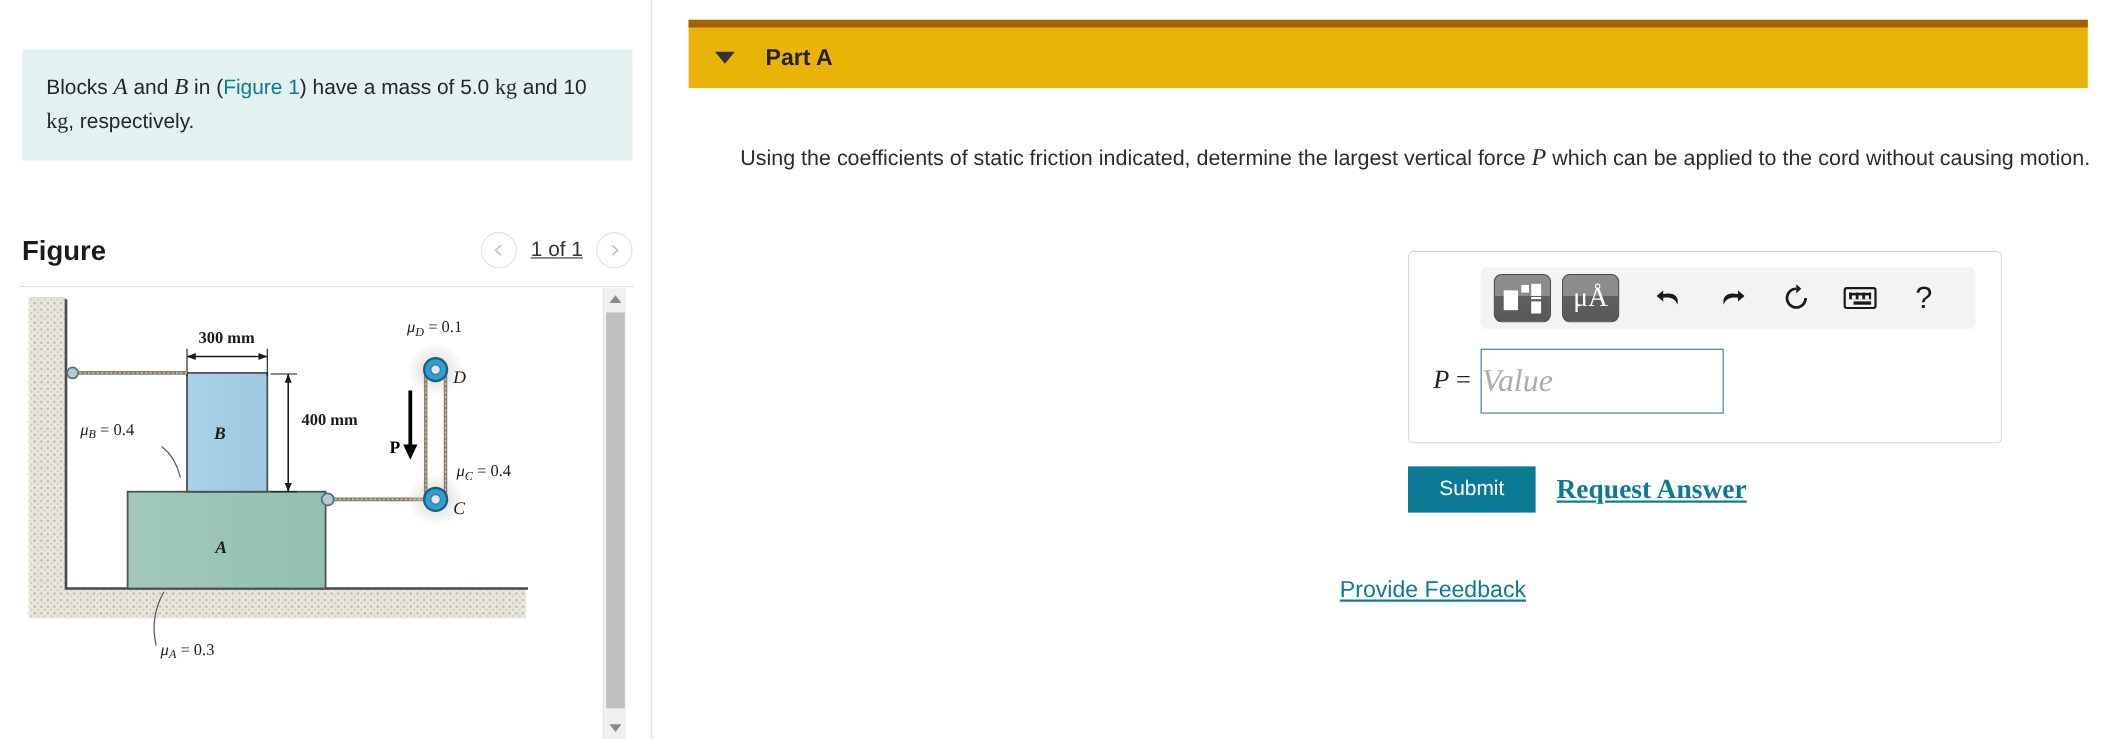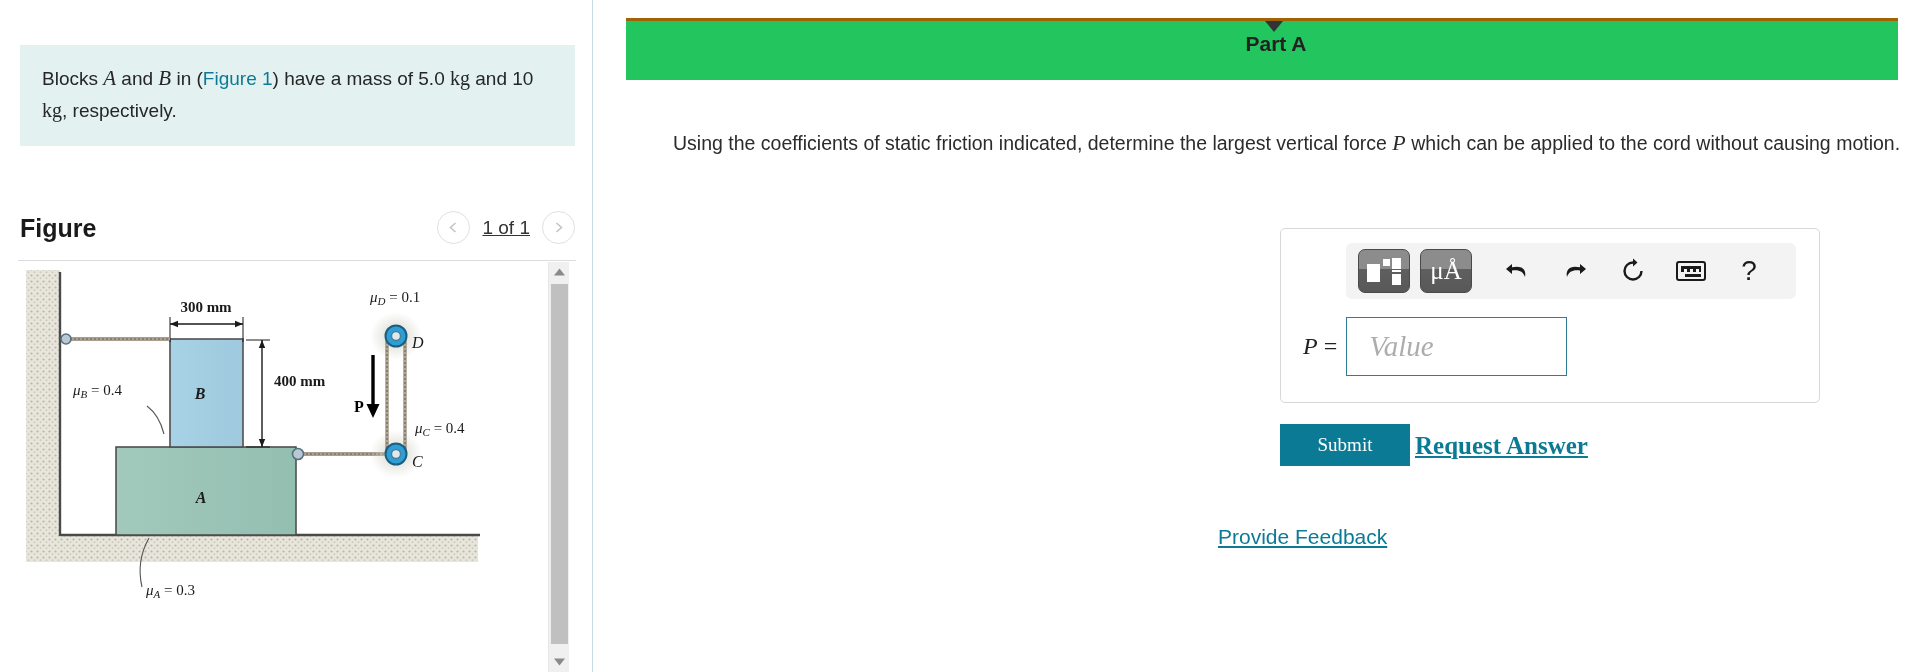--- a/index.html
+++ b/index.html
@@ -81,22 +81,22 @@
     position: absolute; left: 2px; top: 22px;
     width: 17px; height: 360px; background: #c0c0c0;
   }
 
   
   .right-panel { position: absolute; left: 593px; top: 0; width: 1327px; height: 672px; }
 
   .part-header {
     position: absolute; left: 33px; top: 18px;
     width: 1272px; height: 62px;
-    background: #22c55e; border-top: 3px solid #a16207;
-    display: flex; align-items: center; flex-direction: column;
+    background: #eab308; border-top: 7px solid #a16207;
+    display: flex; align-items: center;
   }
   .caret {
     margin-left: 24px; width: 0; height: 0;
     border-left: 9px solid transparent; border-right: 9px solid transparent;
     border-top: 11px solid #333; cursor: pointer;
   }
   .part-title { margin-left: 28px; font-size: 21px; font-weight: bold; color: #222; }
 
   .qtext {
     position: absolute; left: 80px; top: 127px;
@@ -151,32 +151,32 @@
 
   .ans-row { position: absolute; left: 22px; top: 88px; display: flex; align-items: center; }
   .p-eq {
     font-family: "Liberation Serif", serif; font-size: 24px; color: #222;
     margin-right: 9px;
   }
   .p-eq i { font-style: italic; }
   .ans-input {
     height: 59px; border: 1px solid #2f7d95; background: #fff;
     font-family: "Liberation Serif", serif; font-style: italic;
-    font-size: 29px; color: #4c1d95; padding: 0 22px;
+    font-size: 29px; color: #4c1d95; padding: 0 0;
     outline: none;
   }
   .ans-input.value-f { width: 221px; }
   .ans-input.units-f { width: 221px; margin-left: 1px; }
   .ans-input::placeholder { color:#adadad; opacity:1; }
 
   .submit-btn {
     position: absolute; left: 687px; top: 424px;
-    width: 130px; height: 42px;
+    width: 116px; height: 42px;
     background: #0b7b95; color: #fff; border: none;
-    font-size: 19px; font-family: Liberation Serif, serif;
+    font-size: 19px; font-family: Liberation Sans, sans-serif;
     cursor: pointer;
   }
   .request-link {
     position: absolute; left: 822px; top: 432px;
     font-size: 25px; font-weight: bold; color: #0b7b95;
     text-decoration: underline; cursor: pointer; font-family: Liberation Serif, serif;
   }
   .feedback-link {
     position: absolute; left: 625px; top: 525px;
     font-size: 21px; color: #0b7b95; text-decoration: underline; cursor: pointer;

